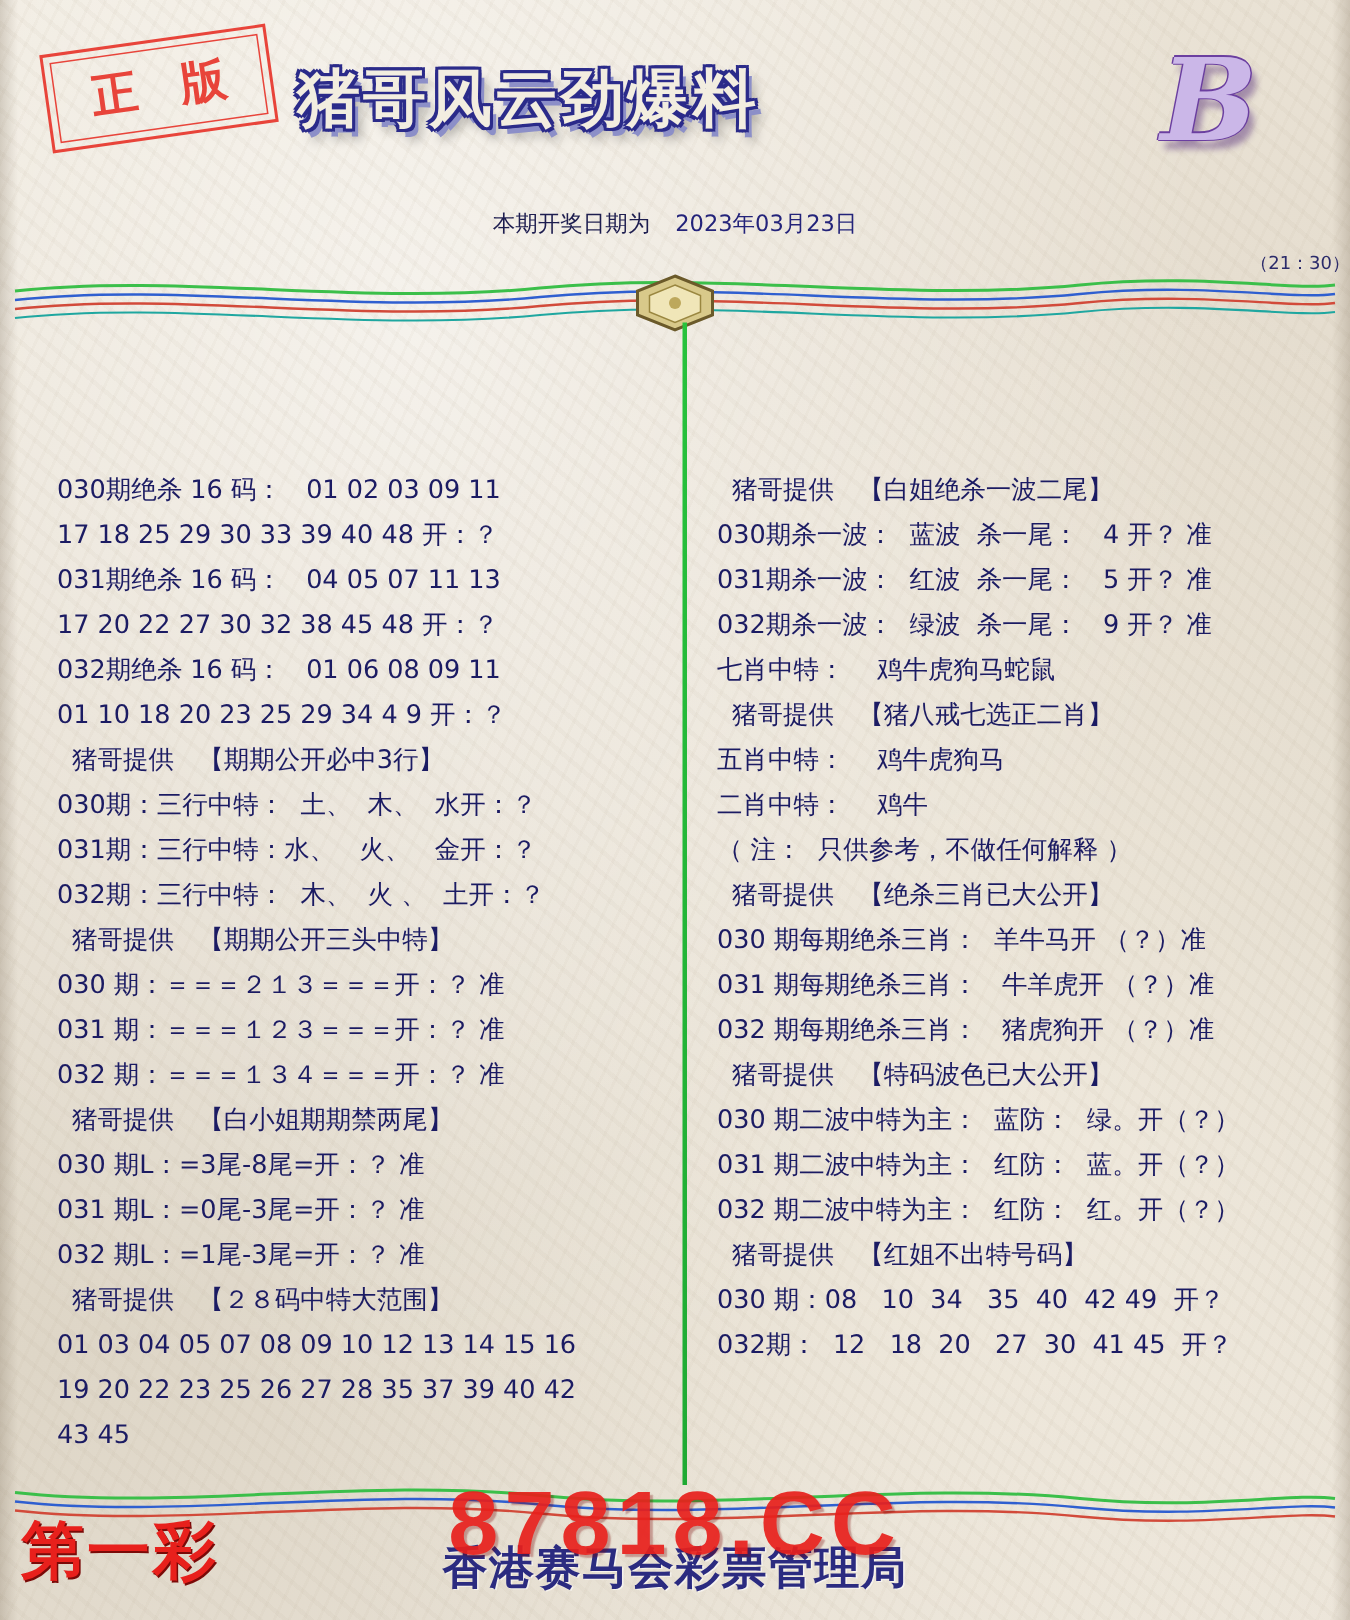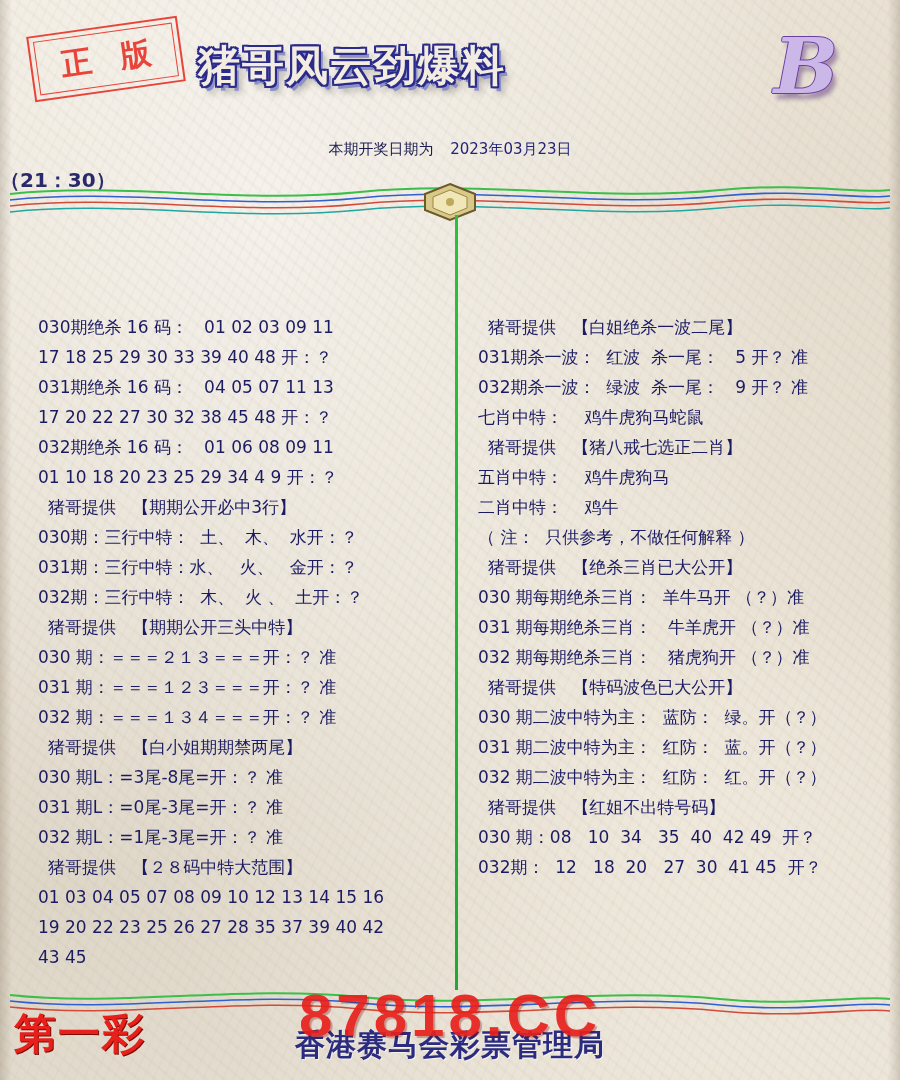--- a/index.html
+++ b/index.html
@@ -99,25 +99,24 @@
   }
   .draw-date .dd-num {
     color: #23237a;
     margin-left: 12px;
   }
   .draw-time {
     position: absolute;
     left: 0;
     right: 0;
     top: 167px;
-    text-align: left;
-    font-size: 20px;
+    text-align: right;
+    font-size: 12px;
     color: #2a2a6a;
     font-family: "DejaVu Sans", sans-serif;
-    font-weight: bold;
   }
   
   .wave {
     position: absolute;
     left: 0;
     width: 900px;
     height: 46px;
   }
   .wave-top { top: 178px; }
   .wave-bottom { top: 985px; }
@@ -263,20 +262,21 @@
     <div class="line">031 期L：=0尾-3尾=开：？ 准</div>
     <div class="line">032 期L：=1尾-3尾=开：？ 准</div>
     <div class="line heading">猪哥提供   【２８码中特大范围】</div>
     <div class="line">01 03 04 05 07 08 09 10 12 13 14 15 16</div>
     <div class="line">19 20 22 23 25 26 27 28 35 37 39 40 42</div>
     <div class="line">43 45</div>
   </div>
 
   <div class="col col-right">
     <div class="line heading">猪哥提供   【白姐绝杀一波二尾】</div>
+    <div class="line">030期杀一波：  蓝波  杀一尾：   4 开？ 准</div>
     <div class="line">031期杀一波：  红波  杀一尾：   5 开？ 准</div>
     <div class="line">032期杀一波：  绿波  杀一尾：   9 开？ 准</div>
     <div class="line">七肖中特：    鸡牛虎狗马蛇鼠</div>
     <div class="line heading">猪哥提供   【猪八戒七选正二肖】</div>
     <div class="line">五肖中特：    鸡牛虎狗马</div>
     <div class="line">二肖中特：    鸡牛</div>
     <div class="line">（ 注：  只供参考，不做任何解释 ）</div>
     <div class="line heading">猪哥提供   【绝杀三肖已大公开】</div>
     <div class="line">030 期每期绝杀三肖：  羊牛马开 （？）准</div>
     <div class="line">031 期每期绝杀三肖：   牛羊虎开 （？）准</div>

